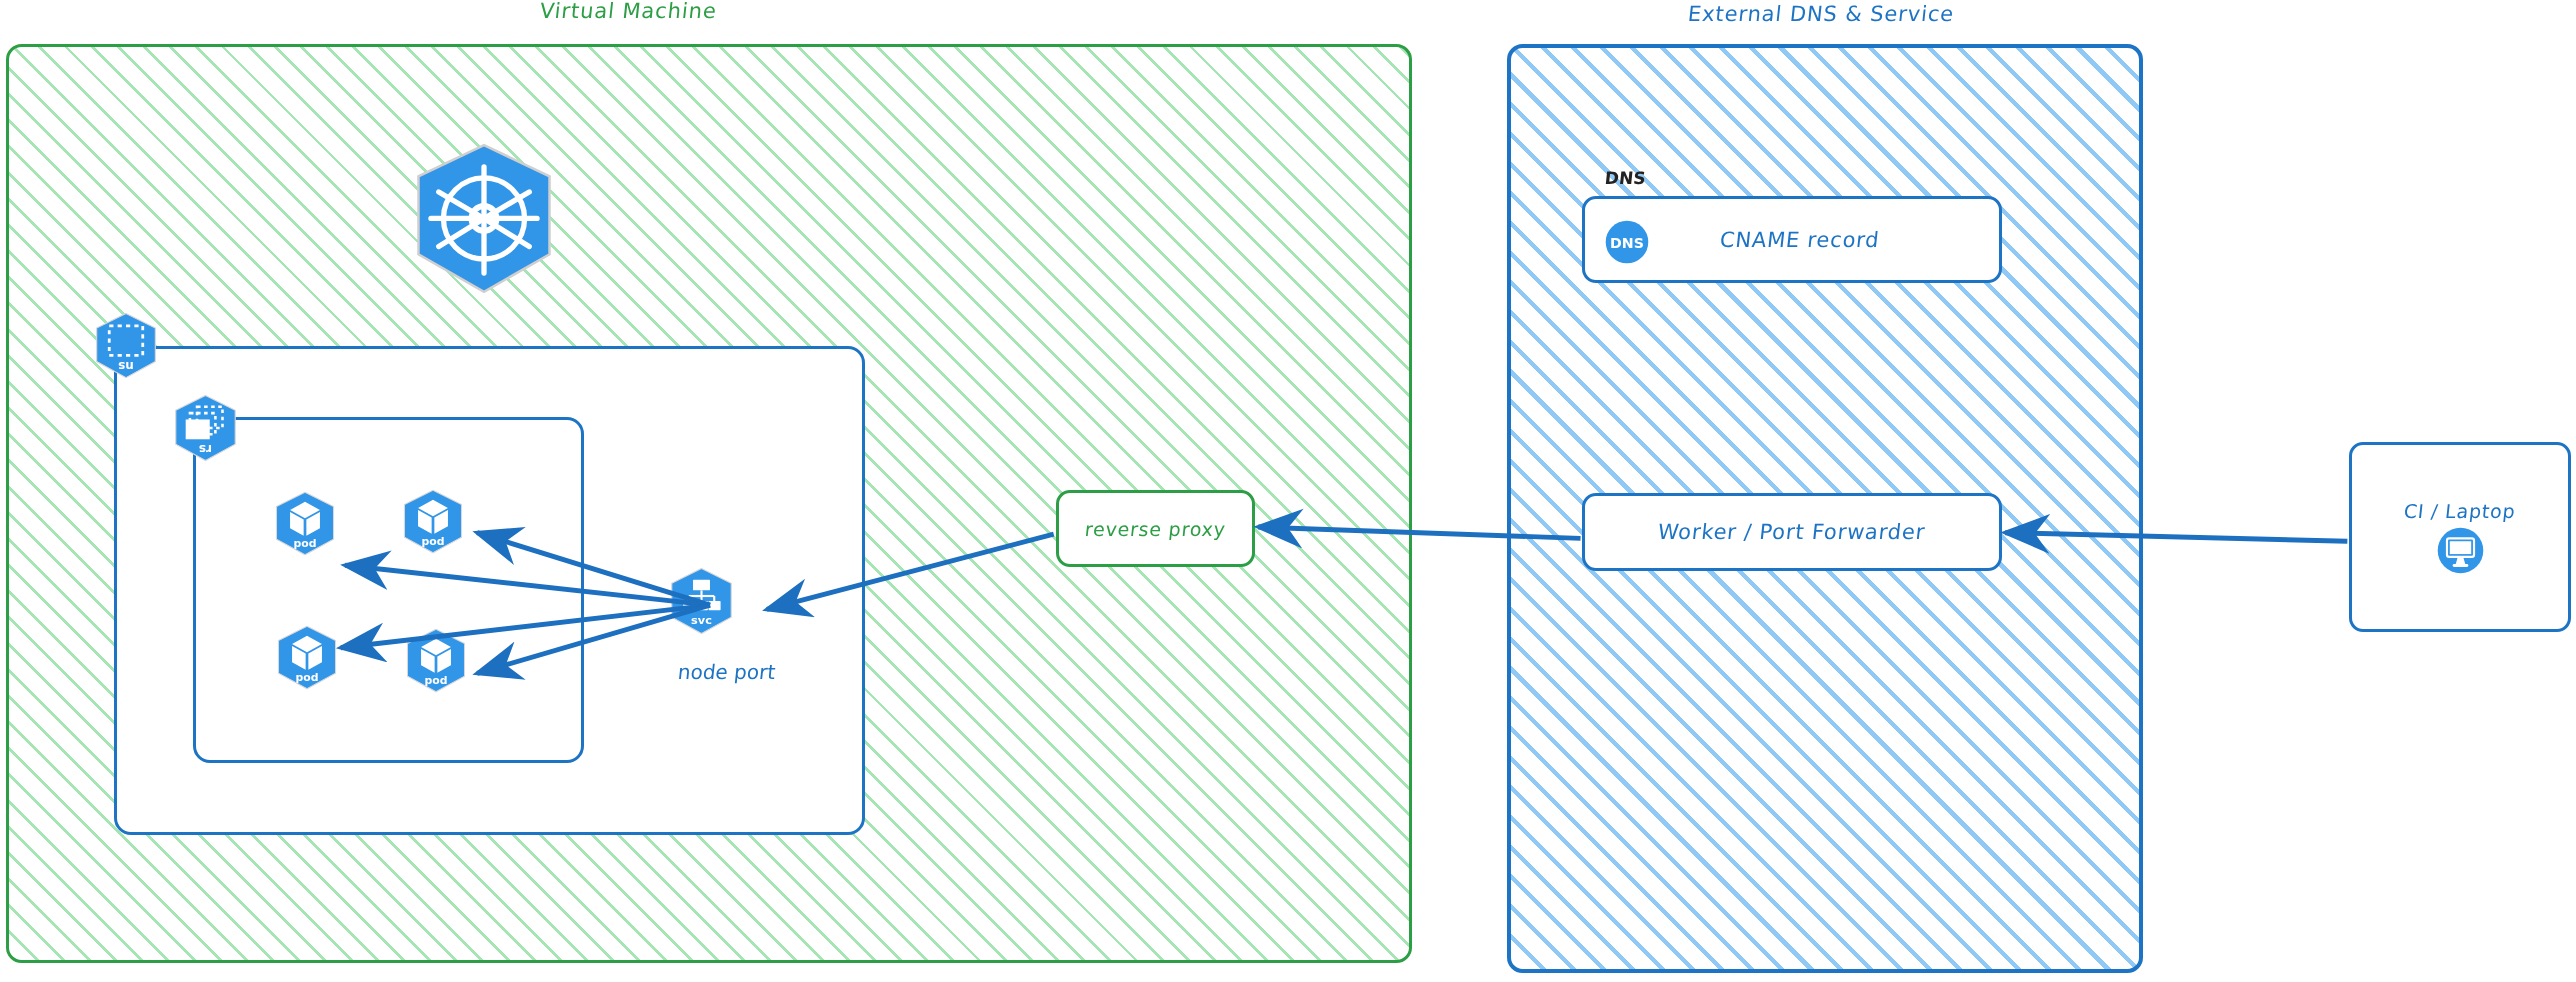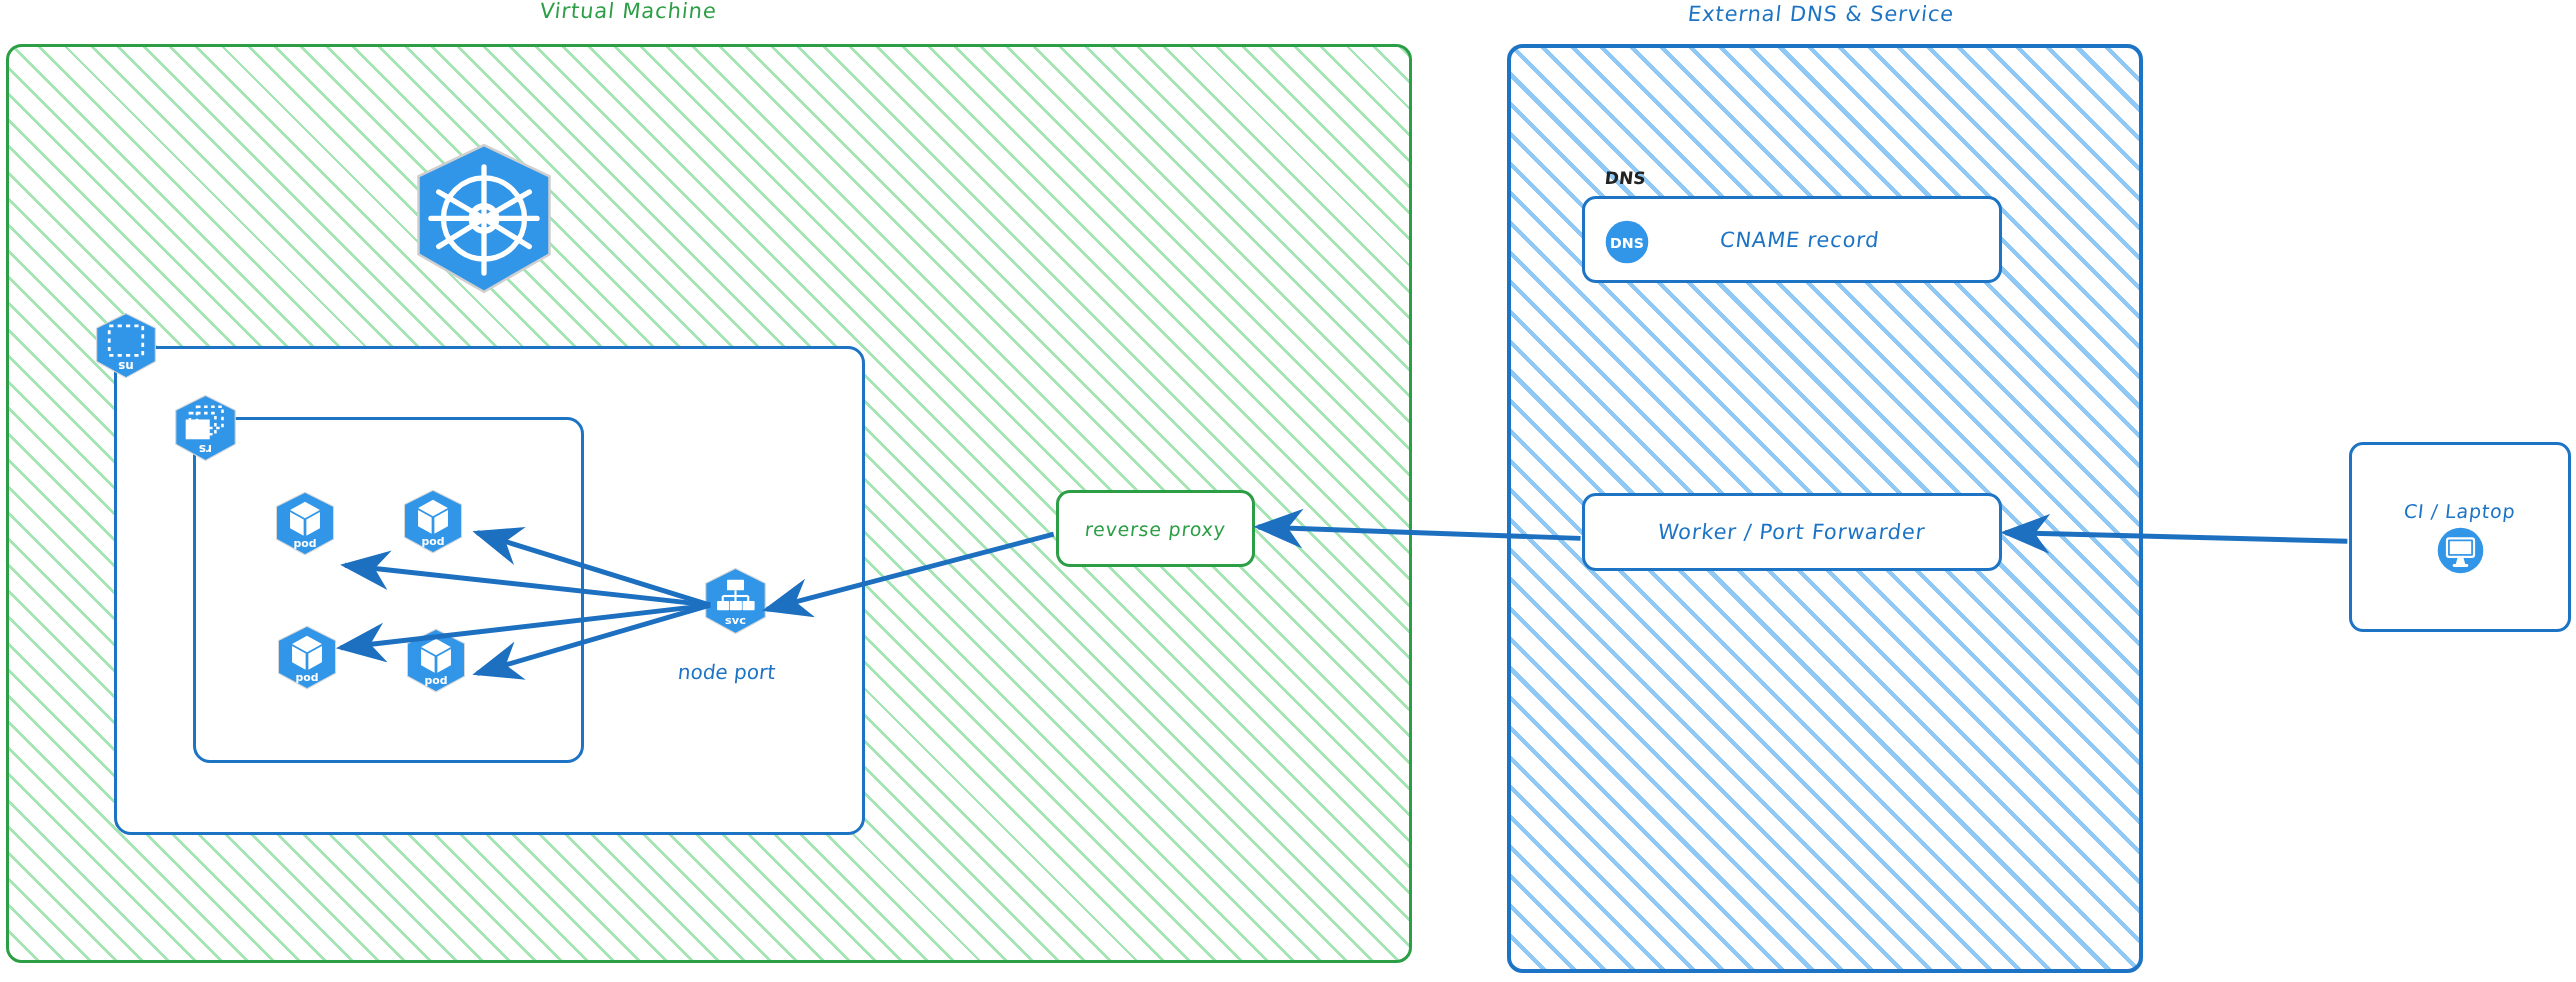--- a/index.html
+++ b/index.html
@@ -206,21 +206,21 @@
       <polygon points="50,2 92,23 92,71 50,94 8,71 8,23" fill="#3195e8" stroke="#d8d8d8" stroke-width="1.6"></polygon>
       <g fill="#ffffff">
         <polygon points="50,16 72,28 50,40 28,28"></polygon>
         <polygon points="28,31 48,42 48,66 28,55"></polygon>
         <polygon points="52,42 72,31 72,55 52,66"></polygon>
       </g>
       <text x="50" y="83" text-anchor="middle" fill="#ffffff" font-family="DejaVu Sans, sans-serif" font-size="16" font-weight="600">pod</text>
     </svg>
   </div>
 
-  <div class="icon" style="left:700px; top:567px;">
+  <div class="icon" style="left:666px; top:567px;">
     <svg width="71" height="75" viewBox="0 0 100 106">
       <polygon points="50,2 92,23 92,71 50,94 8,71 8,23" fill="#3195e8" stroke="#d8d8d8" stroke-width="1.6"></polygon>
       <g fill="#ffffff">
         <rect x="38" y="18" width="24" height="15" rx="1"></rect>
         <rect x="24" y="48" width="17" height="13" rx="1"></rect>
         <rect x="42" y="48" width="17" height="13" rx="1"></rect>
         <rect x="60" y="48" width="17" height="13" rx="1"></rect>
       </g>
       <g stroke="#ffffff" stroke-width="3" fill="none">
         <line x1="50" y1="33" x2="50" y2="41"></line>

